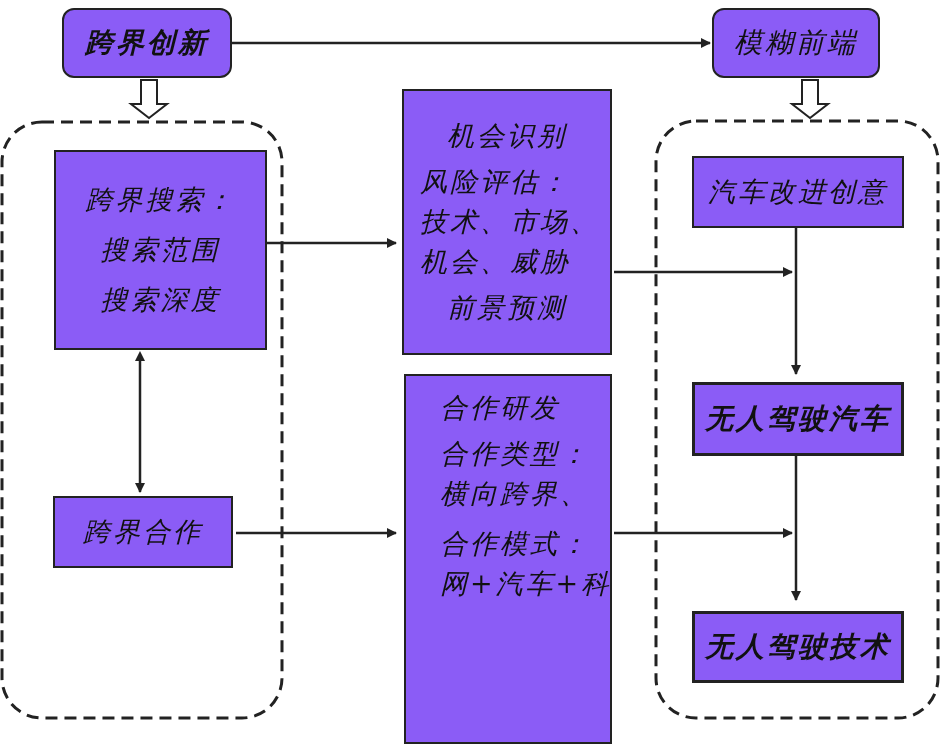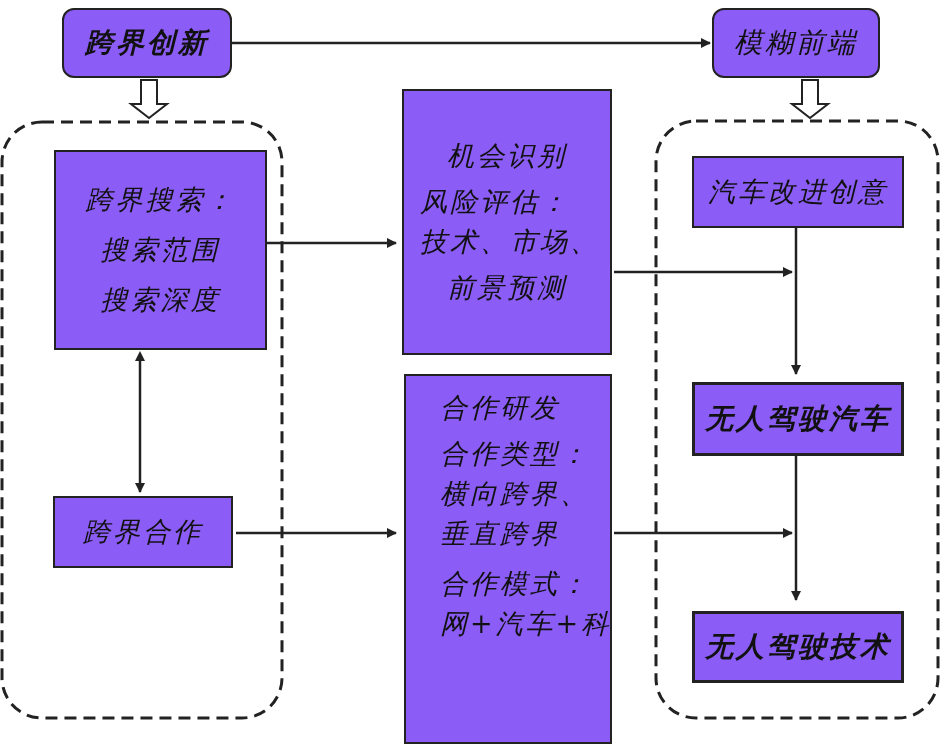--- a/index.html
+++ b/index.html
@@ -70,31 +70,31 @@
 <div class="node t-body" style="left:53px; top:496px; width:180px; height:72px;">
   <span class="line">跨界合作</span>
 </div>
 
 <div class="node t-body" style="left:402px; top:89px; width:210px; height:266px;">
   <span class="line">机会识别</span>
   <div class="gap" style="height:6px"></div>
   <div style="align-self:flex-start; padding-left:16px; text-align:left;">
     <span class="line">风险评估：</span>
     <span class="line">技术、市场、</span>
+    <span class="line">机会、威胁</span>
   </div>
   <div class="gap" style="height:6px"></div>
   <span class="line">前景预测</span>
 </div>
 
 <div class="node t-body left-align" style="left:404px; top:374px; width:208px; height:370px; justify-content:flex-start; padding-top:12px; padding-left:34px;">
   <span class="line">合作研发</span>
   <div class="gap" style="height:6px"></div>
   <span class="line">合作类型：</span>
   <span class="line">横向跨界、</span>
-  <span class="line">垂直跨界</span>
   <div class="gap" style="height:10px"></div>
   <span class="line">合作模式：</span>
   <span class="line">网+汽车+科</span>
 </div>
 
 <div class="node t-body" style="left:692px; top:156px; width:212px; height:72px;justify-content:center;">
   <span class="line">汽车改进创意</span>
 </div>
 <div class="node bold t-head" style="left:692px; top:382px; width:212px; height:74px; border-width:3px;">
   <span class="line">无人驾驶汽车</span>

